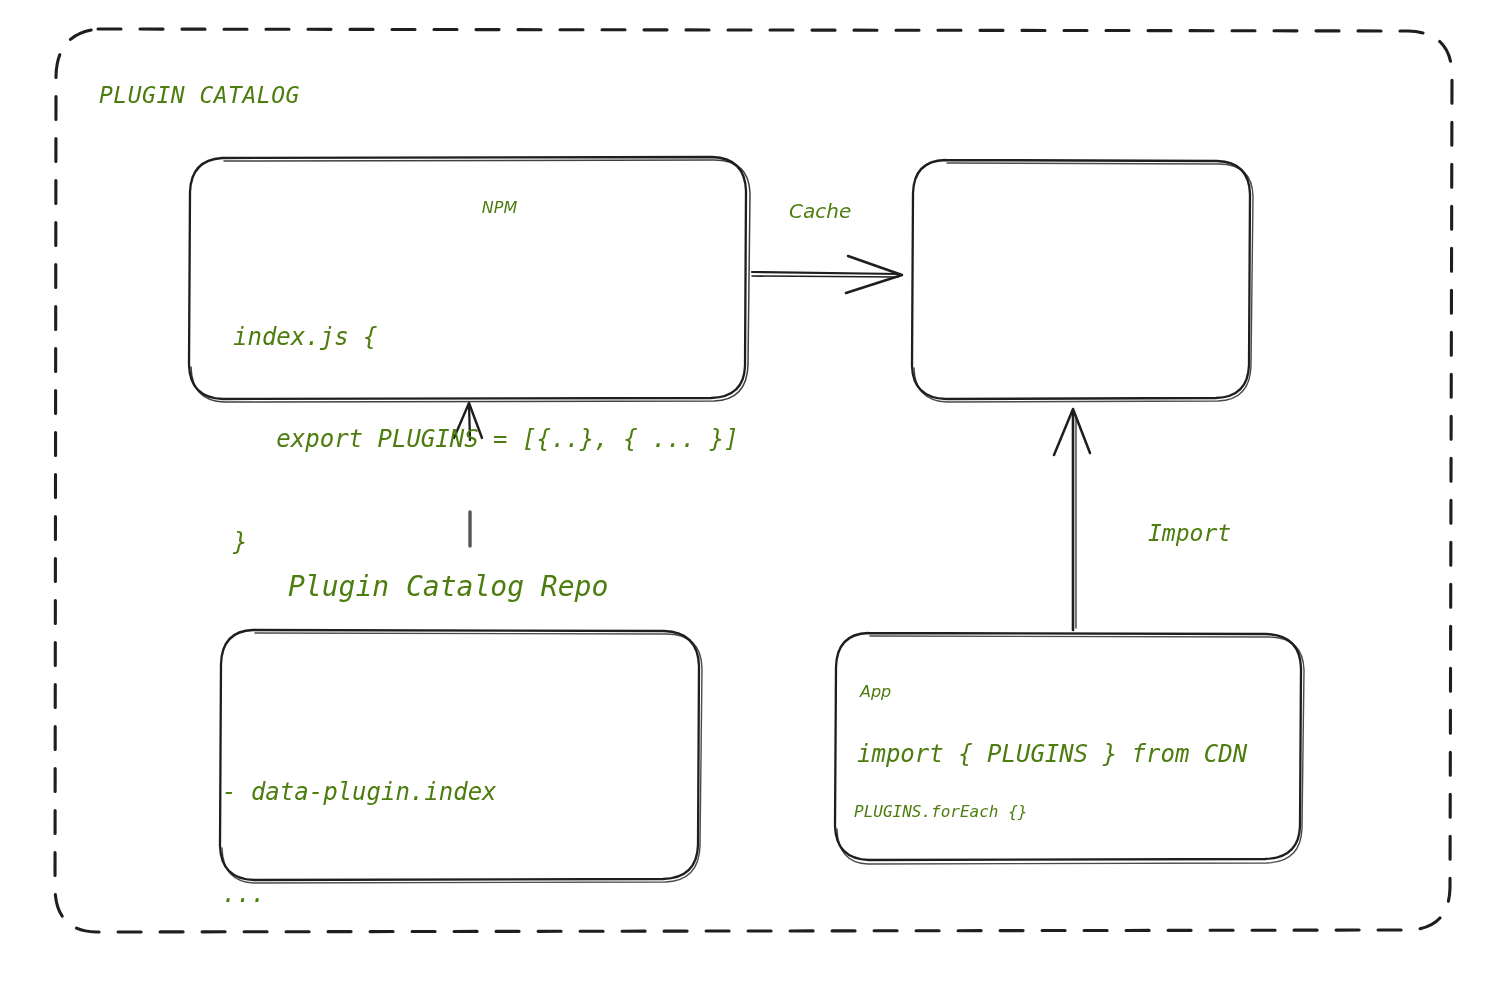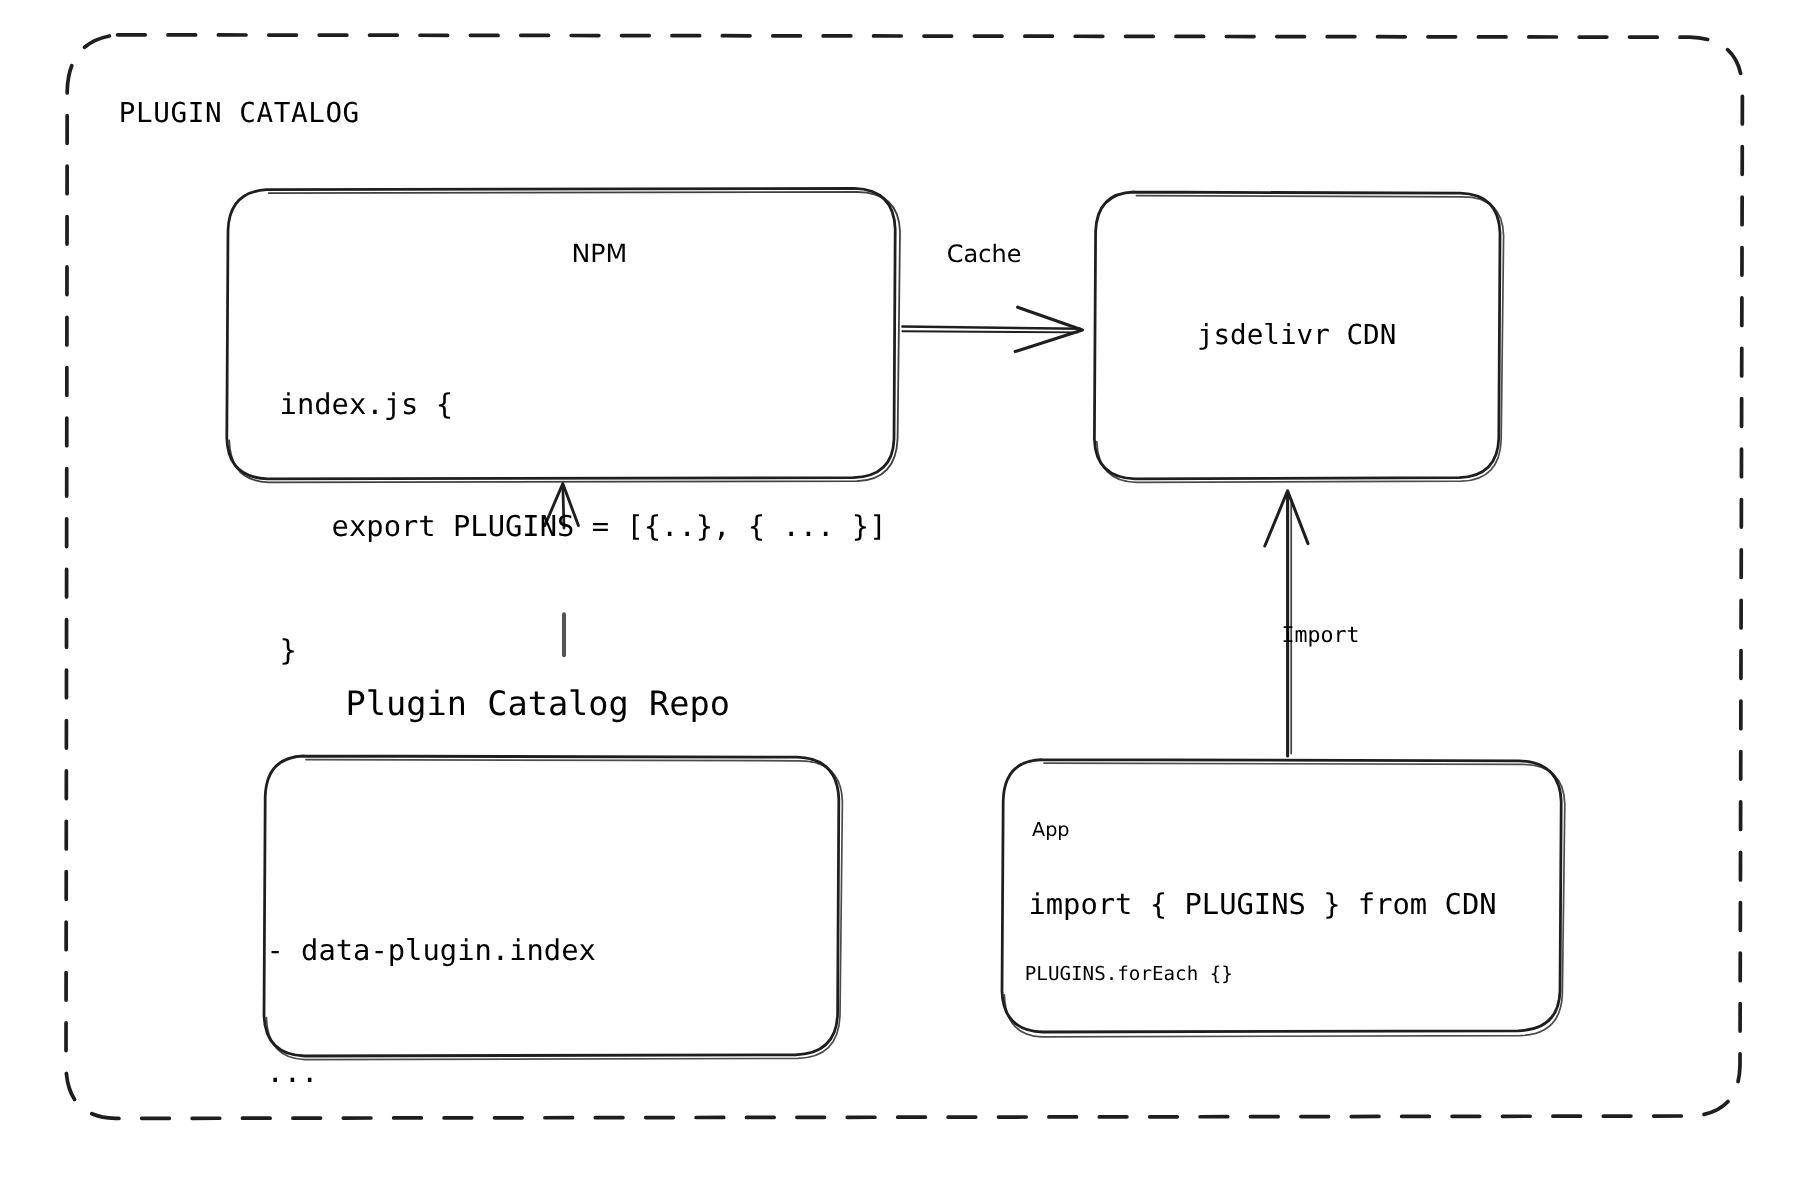--- a/index.html
+++ b/index.html
@@ -20,22 +20,23 @@
     position: absolute;
     left: 0;
     top: 0;
     width: 1506px;
     height: 1002px;
     pointer-events: none;
   }
   .txt {
     position: absolute;
     white-space: pre;
-    color: #000000;
+    color: #4d7c0f;
     line-height: 1.35;
+    font-style: italic;
   }
   .mono {
     font-family: "DejaVu Sans Mono", "Liberation Mono", monospace;
   }
   .sans {
     font-family: "DejaVu Sans", "Liberation Sans", sans-serif;
   }
 
   
   #section-title {
@@ -44,21 +45,21 @@
     font-size: 23px;
     letter-spacing: 0.5px;
   }
 
   
   #npm-title {
     left: 188px;
     top: 197px;
     width: 623px;
     text-align: center;
-    font-size: 21px;
+    font-size: 16px;
   }
   #npm-code {
     left: 233px;
     top: 252px;
     font-size: 24px;
     line-height: 1.42;
   }
 
   
   #cdn-title {
@@ -69,23 +70,23 @@
     font-size: 23px;
   }
 
   
   #cache-label {
     left: 789px;
     top: 198px;
     font-size: 20px;
   }
   #import-label {
-    left: 1068px;
+    left: 1148px;
     top: 518px;
-    font-size: 18px;
+    font-size: 23px;
   }
   #webpack-label {
     left: 375px;
     top: 448px;
     font-size: 23px;
     text-align: center;
     width: 190px;
     line-height: 1.42;
   }
   #repo-label {
@@ -172,21 +173,20 @@
   <div class="txt mono" id="section-title">PLUGIN CATALOG</div>
 
   <div class="txt sans" id="npm-title">NPM</div>
 
   <div class="txt mono" id="npm-code">
     <div>index.js {</div>
     <div>   export PLUGINS = [{..}, { ... }]</div>
     <div>}</div>
   </div>
 
-  <div class="txt mono" id="cdn-title">jsdelivr CDN</div>
 
   <div class="txt sans" id="cache-label">Cache</div>
 
 
   <div class="txt mono" id="repo-label">Plugin Catalog Repo</div>
 
   <div class="txt mono" id="repo-list">
     <div>- data-plugin.index</div>
     <div>...</div>
   </div>

